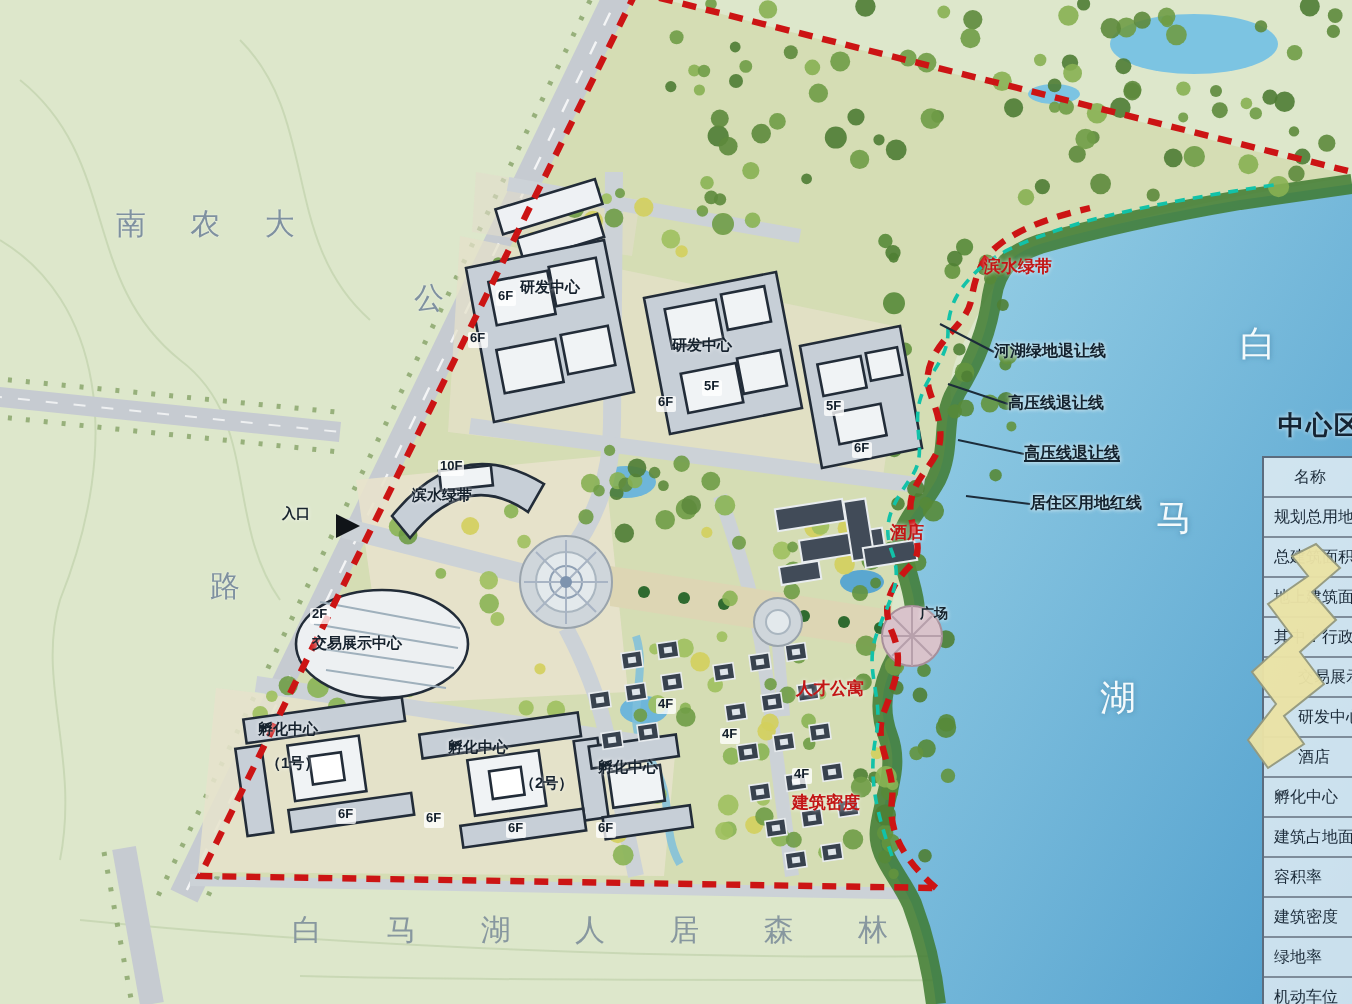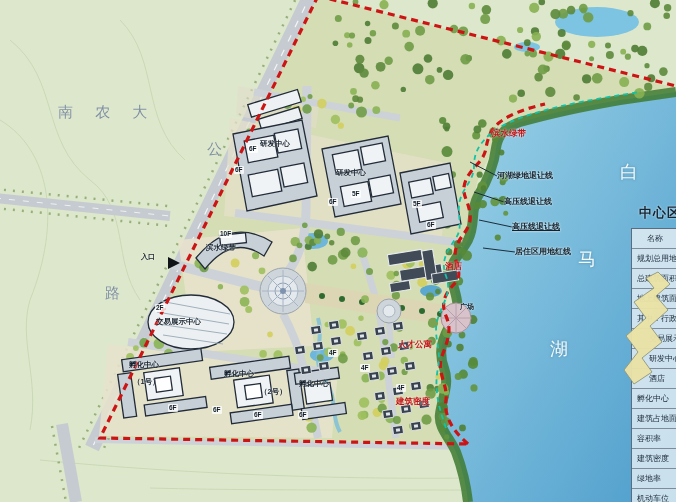--- a/index.html
+++ b/index.html
@@ -595,20 +595,21 @@
   </div>
 
   <svg class="blob" width="676" height="502" viewBox="0 0 676 502">
     <path d="M658,272 L670,284 L656,296 L668,310 L650,326 L662,342 L642,358 L652,372 L634,384 L624,370 L638,352 L626,336 L646,318 L634,302 L654,288 L646,278 Z" fill="#ebe3a6" stroke="#959a7e" stroke-width="1" opacity=".96"></path>
   </svg>
 
   <div class="labels" id="label-layer">
       <div class="map-label geo" style="left: 58px; top: 103px;">南 农 大</div>
       <div class="map-label geo" style="left: 207px; top: 140px;">公</div>
       <div class="map-label geo" style="left: 105px; top: 284px;">路</div>
+      <div class="map-label geo-lg" style="left: 146px; top: 456px;">白 马 湖 人 居 森 林</div>
       <div class="map-label lake" style="left: 620px; top: 160px;">白</div>
       <div class="map-label lake" style="left: 578px; top: 247px;">马</div>
       <div class="map-label lake" style="left: 550px; top: 337px;">湖</div>
       <div class="map-label leader" style="left: 497px; top: 170px; text-align: right;">河湖绿地退让线</div>
       <div class="map-label leader" style="left: 504px; top: 196px;">高压线退让线</div>
       <div class="map-label leader" style="left: 512px; top: 221px; text-decoration: underline;">高压线退让线</div>
       <div class="map-label leader" style="left: 515px; top: 246px;">居住区用地红线</div>
       <div class="map-label tiny" style="left: 141px; top: 252px;">入口</div>
       <div class="map-label bldg" style="left: 206px; top: 243px;">滨水绿带</div>
       <div class="map-label bldg" style="left: 156px; top: 317px;">交易展示中心</div>

